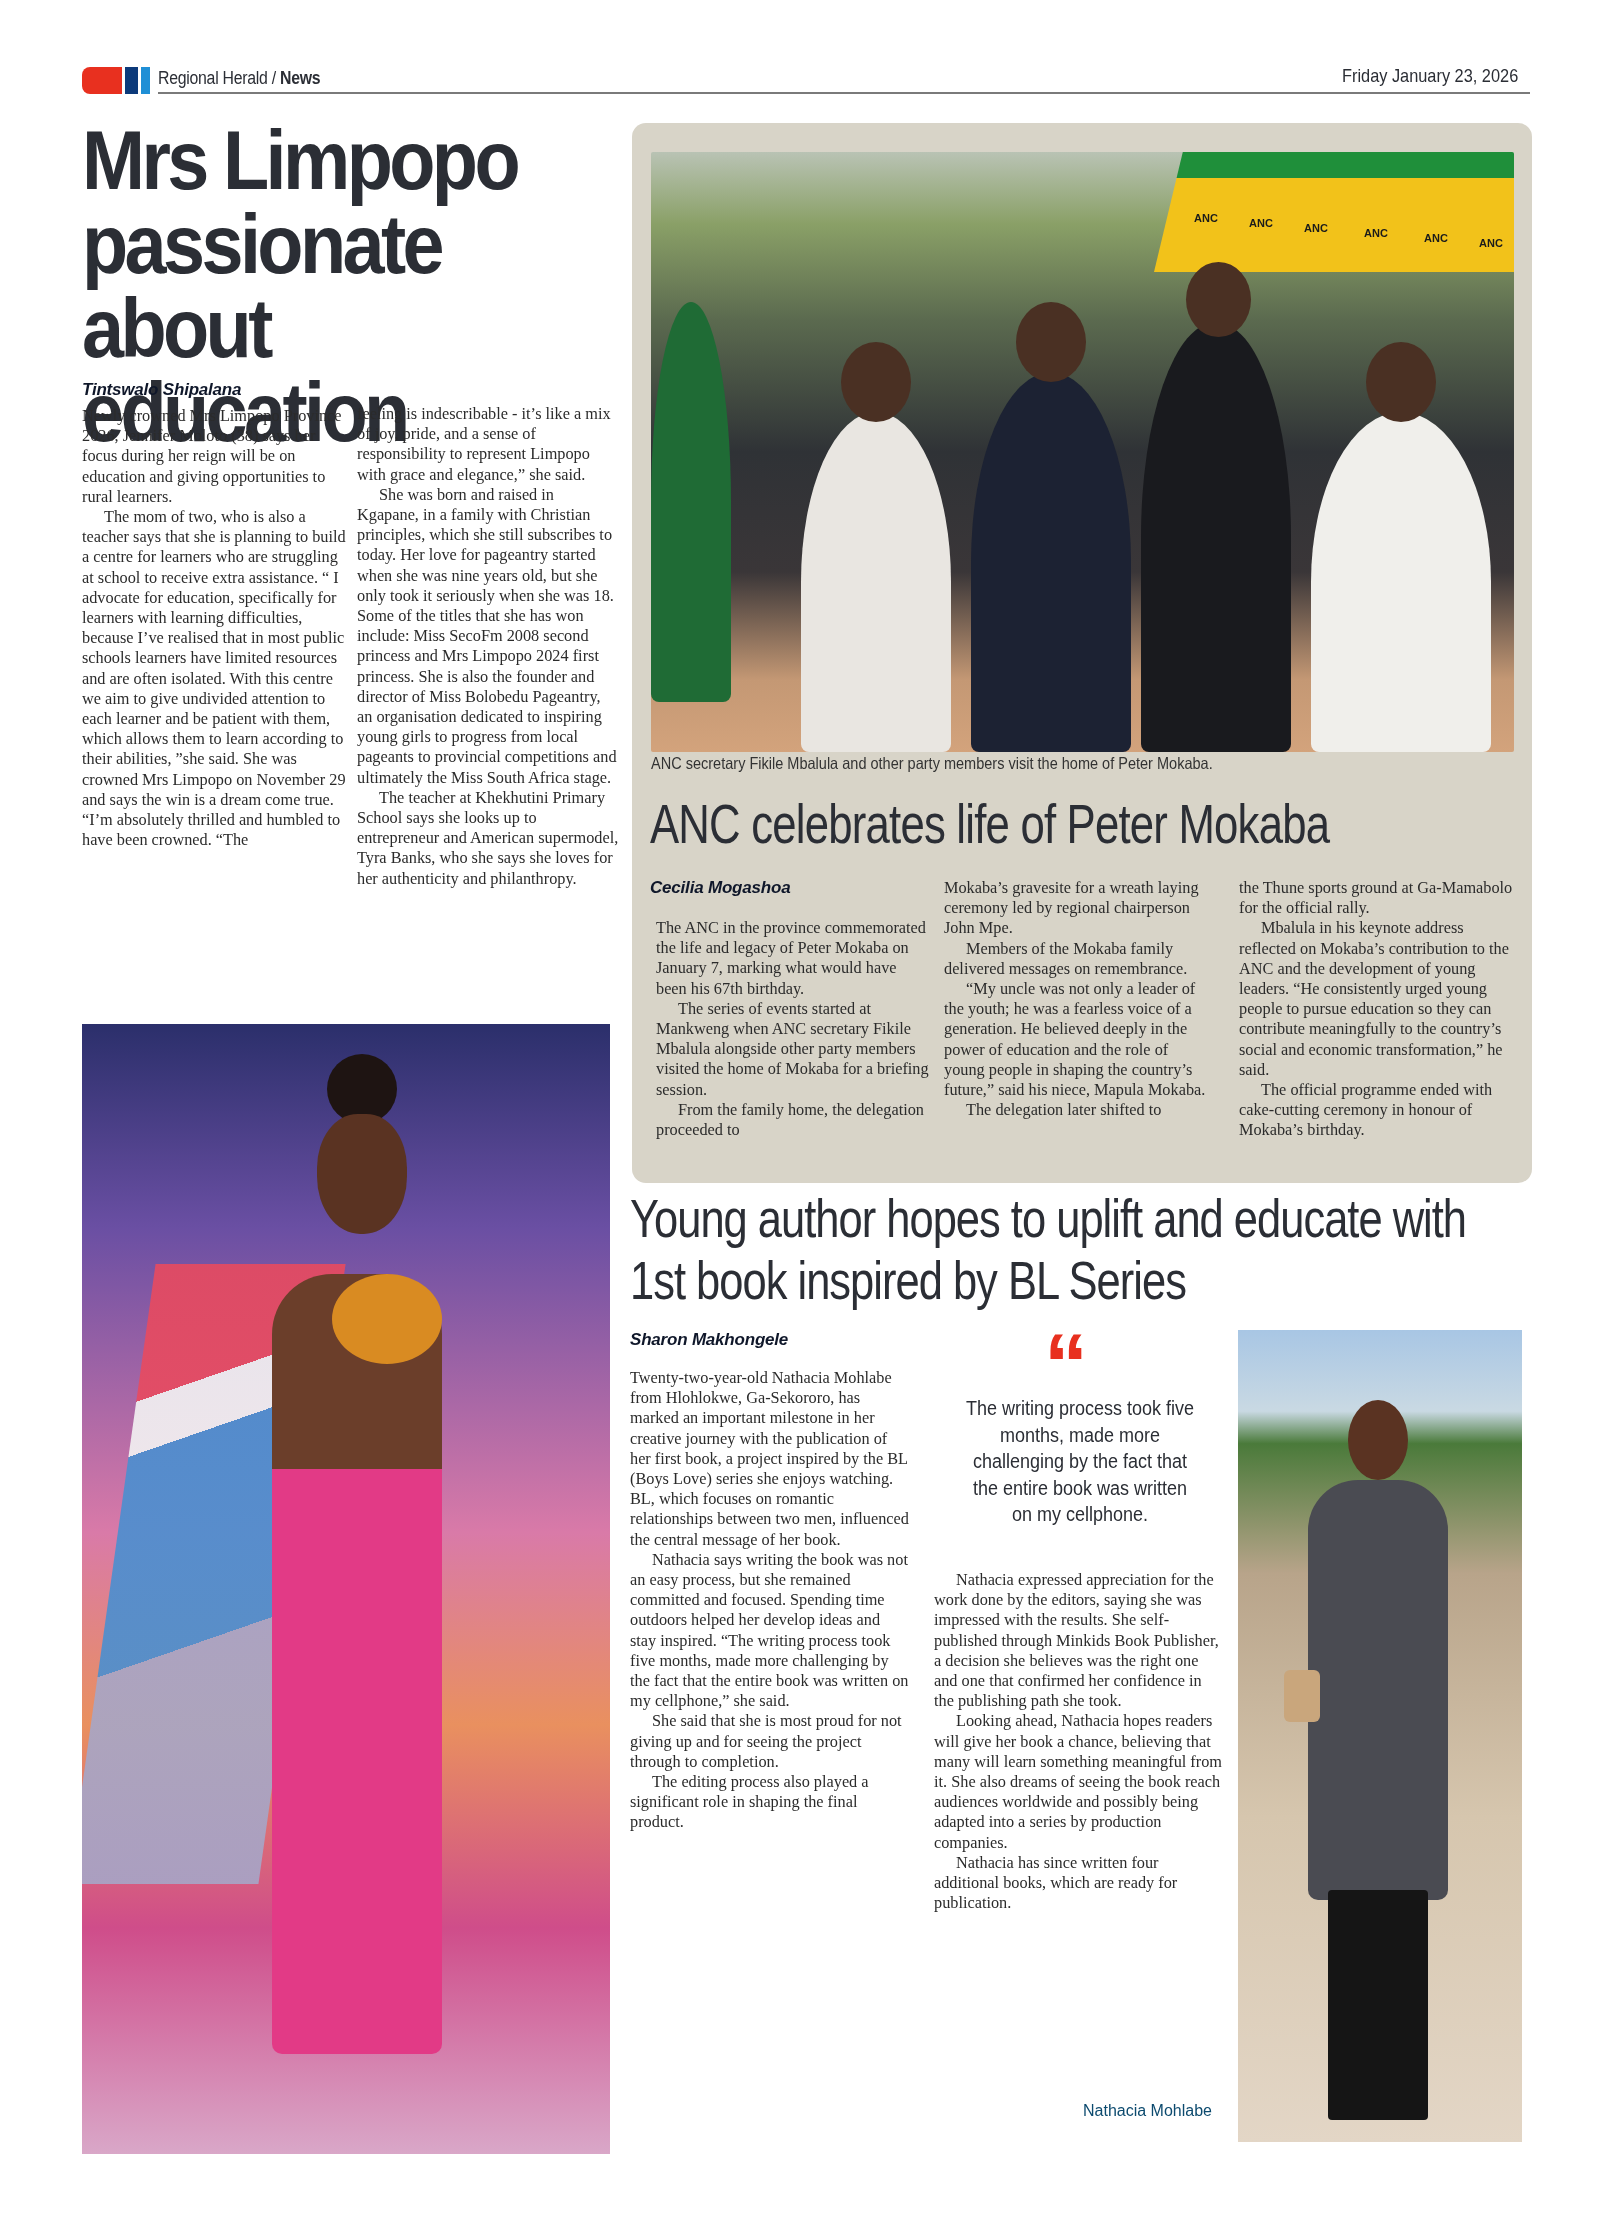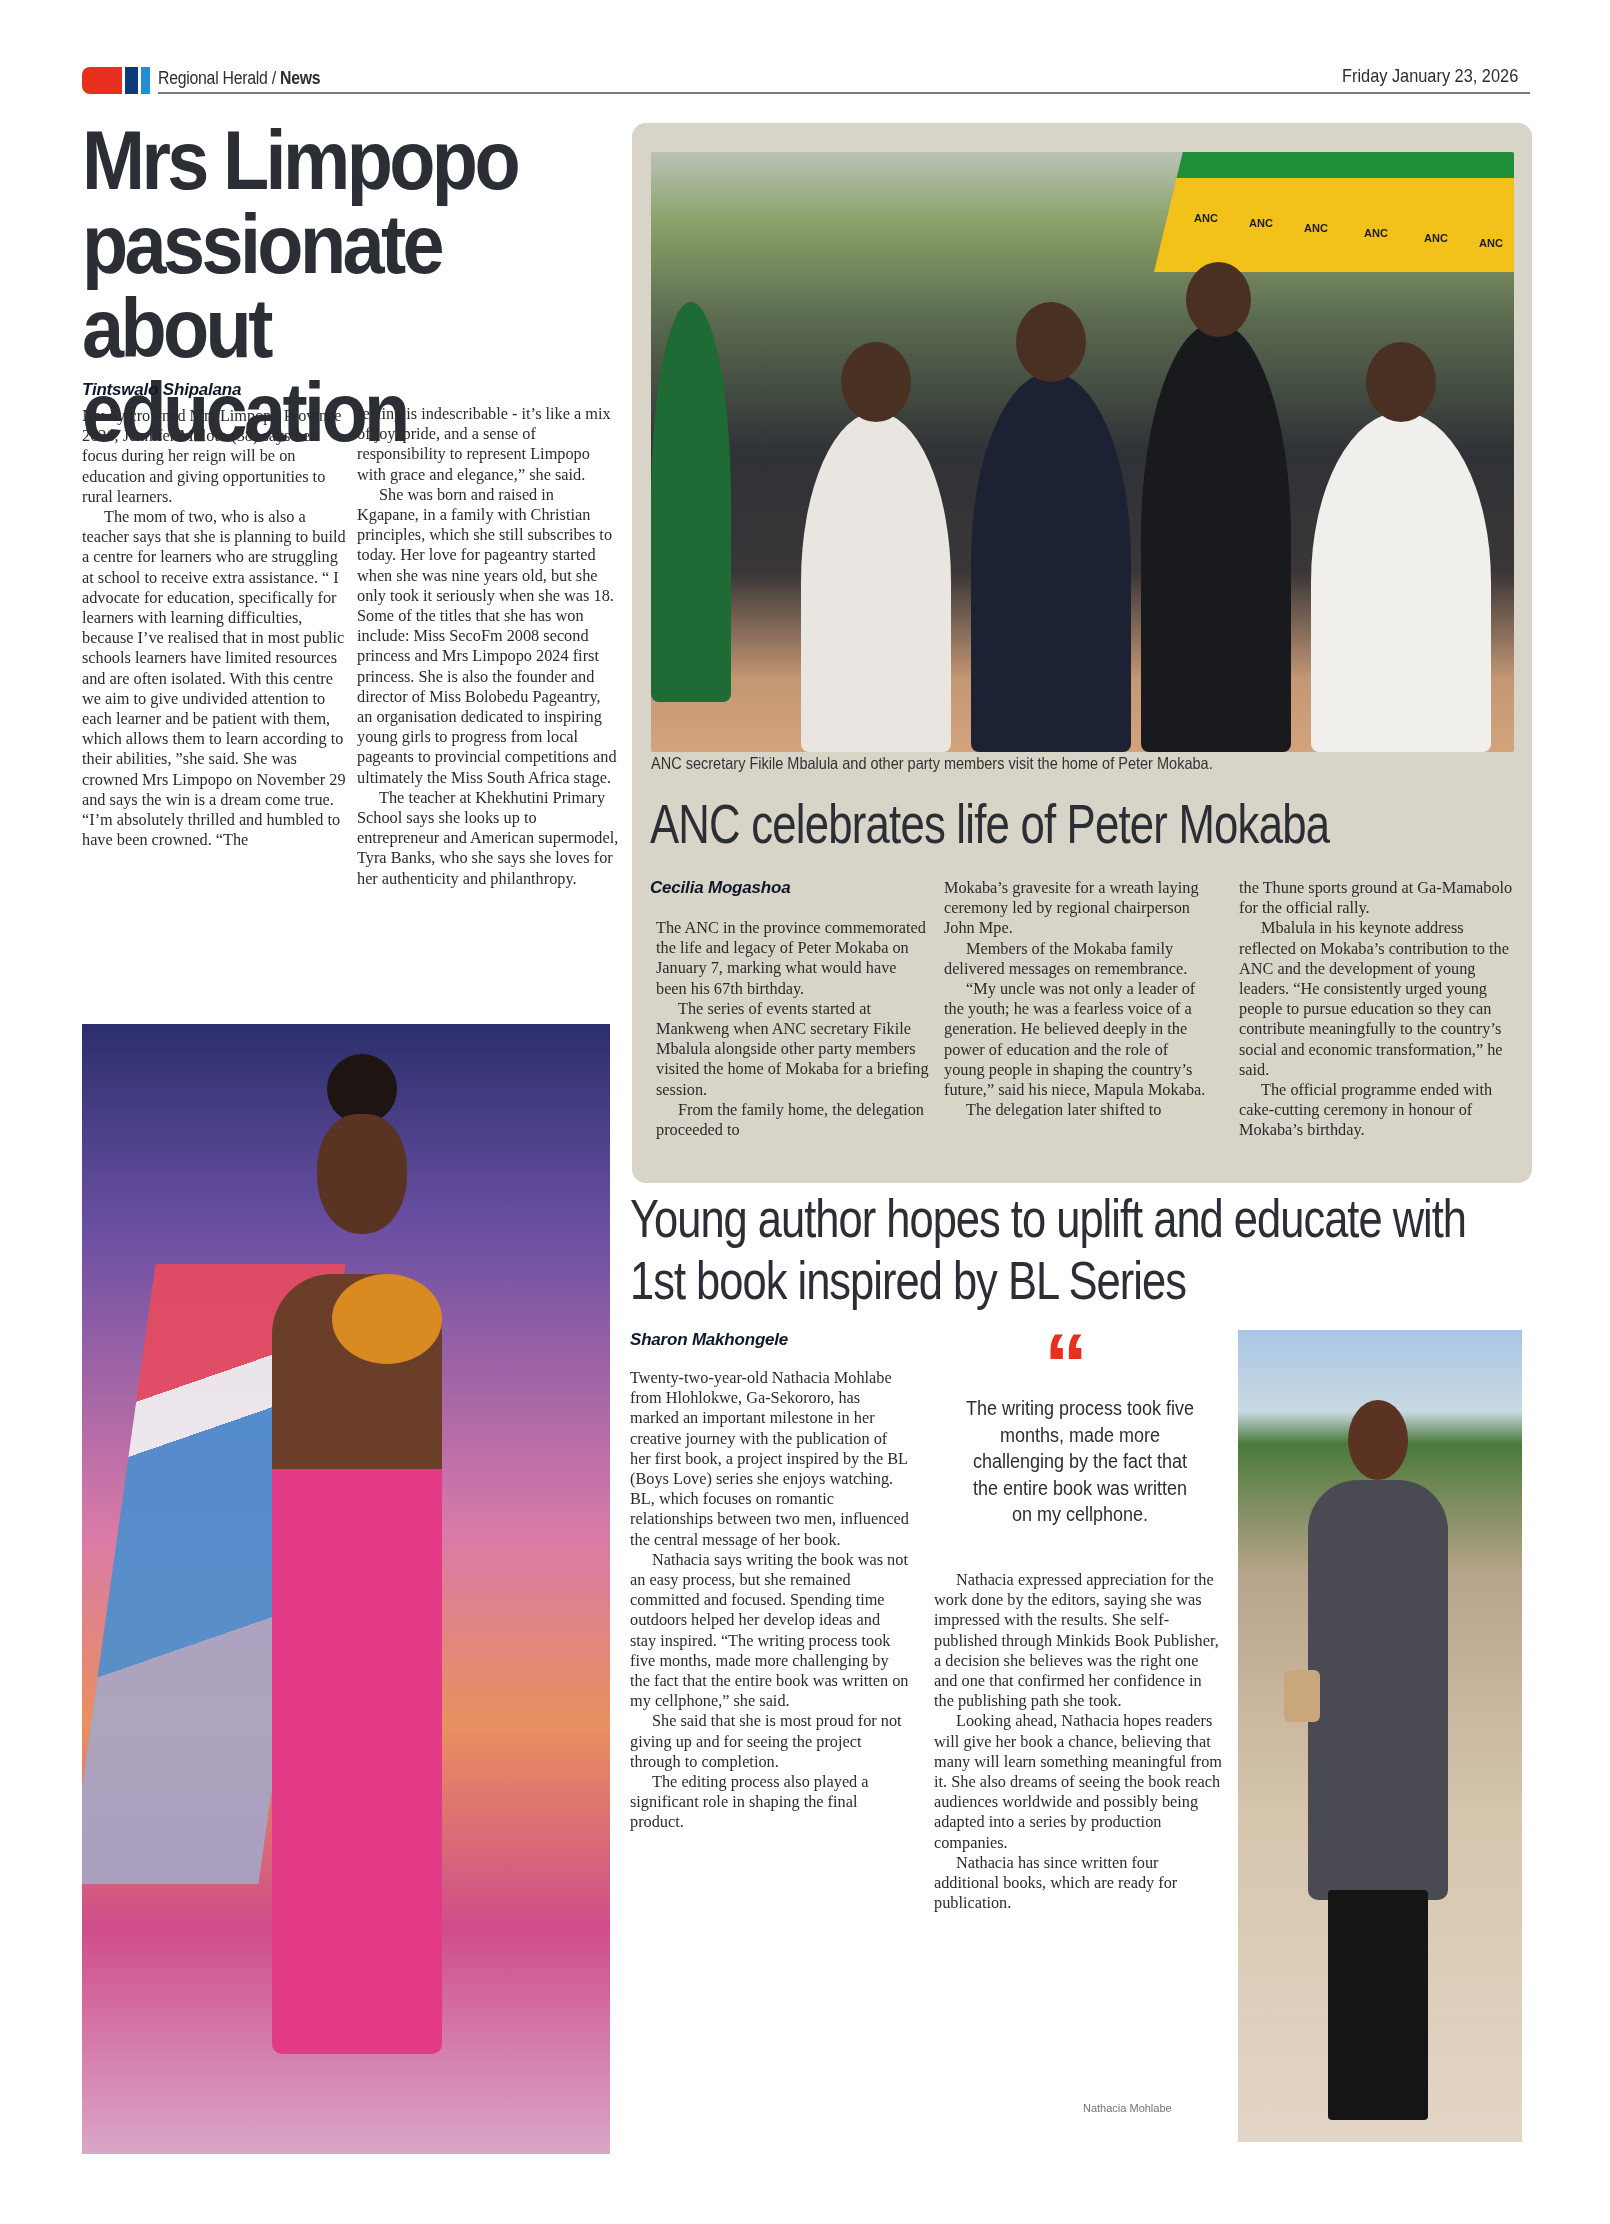--- a/index.html
+++ b/index.html
@@ -57,21 +57,21 @@
   .ya-c1 { left:630px; top:1368px; width:280px; }
   .quote-mark { left:1044px; top:1320px; font-family:"Liberation Sans", sans-serif; font-weight:700; font-size:88px; line-height:88px; color:#e8301f; }
   .quote-text { left:950px; top:1395px; width:260px; text-align:center; font-family:"Liberation Sans", sans-serif; font-size:20px; line-height:26.5px; color:#2b2e35; transform:scaleX(0.9); transform-origin:center top; }
   .ya-c2 { left:934px; top:1570px; width:290px; }
   .ya-photo { left:1238px; top:1330px; width:284px; height:812px; overflow:hidden;
     background: linear-gradient(180deg,#a8c6e4 0%, #c9d9e3 10%, #4a7a3a 14%, #b8a48a 30%, #d6c6ae 60%, #e3d6c6 100%); }
   .ya-figure { position:absolute; left:70px; top:150px; width:140px; height:420px; background:#4a4b52; border-radius:50px 50px 10px 10px; }
   .ya-legs { position:absolute; left:90px; top:560px; width:100px; height:230px; background:#151515; border-radius:4px; }
   .ya-head { position:absolute; left:110px; top:70px; width:60px; height:80px; background:#5a3322; border-radius:50%; }
   .ya-bag { position:absolute; left:46px; top:340px; width:36px; height:52px; background:#c9a67c; border-radius:6px; }
-  .ya-caption { left:1083px; top:2102px; font-family:"Liberation Sans", sans-serif; font-size:11px; color:#737373; white-space:nowrap; }
+  .ya-caption { left:1083px; top:2102px; font-family:"Liberation Sans", sans-serif; font-size:16px; color:#0c4a6e; white-space:nowrap; }
 </style>
 </head>
 <body>
 
 <div class="abs mast-red"></div>
 <div class="abs mast-navy"></div>
 <div class="abs mast-blue"></div>
 <div class="abs mast-title"><span>Regional Herald /</span> <b>News</b></div>
 <div class="abs mast-date">Friday January 23, 2026</div>
 <div class="abs mast-rule"></div>

